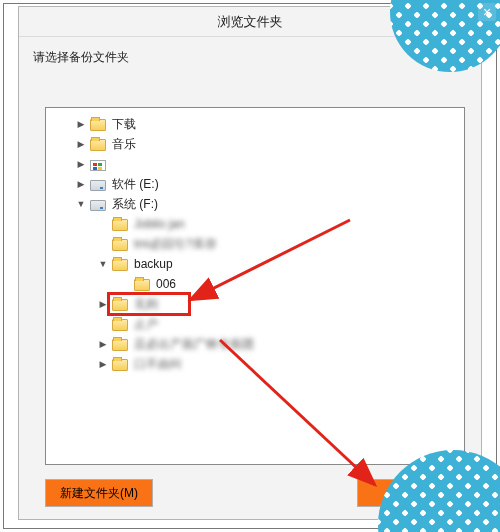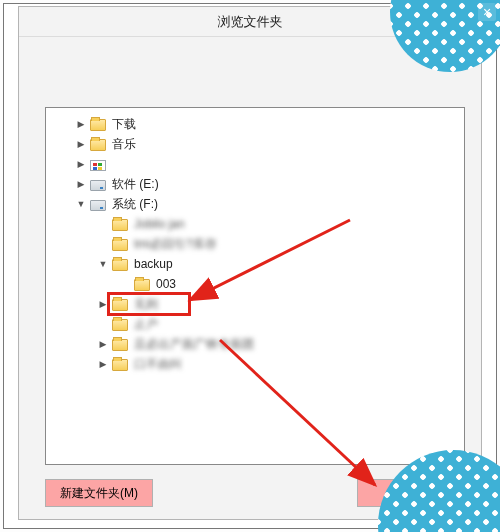--- a/index.html
+++ b/index.html
@@ -81,21 +81,21 @@
   .blur { filter: blur(2.6px); color:#555; }
   .hl-box {
     position:absolute; border:3px solid #e1231a; pointer-events:none;
   }
   .btnbar {
     position:absolute; left:26px; bottom:12px; width:420px;
     display:flex; justify-content:space-between;
   }
   .btn {
     height:28px; min-width:108px;
-    background:#fca5a5; border:1px solid #b0b0b0;
+    background:#f97316; border:1px solid #b0b0b0;
     font-size:12px; cursor:default;
     display:inline-flex; align-items:center; justify-content:center;
     padding:0 14px;
   }
   
   .dots {
     position:absolute; border-radius:50%;
     background:#3eb1d6;
     background-image: radial-gradient(#fff 2.5px, transparent 3px),
                       radial-gradient(#fff 2.5px, transparent 3px);
@@ -112,20 +112,21 @@
     z-index:20;
   }
 </style>
 </head>
 <body>
 
 <div class="frame"></div>
 
 <div class="dialog">
   <div class="title">浏览文件夹</div>
+  <div class="prompt">请选择备份文件夹</div>
 
   <div class="tree-wrap">
     <div class="tree" id="tree">
         <div class="node">
           <span class="spacer" style="width: 28px;"></span>
           <span class="tw">▶</span>
           <span class="icon folder"></span>
           <span class="lbl">下载</span>
         </div>
         <div class="node">
@@ -166,21 +167,21 @@
         <div class="node">
           <span class="spacer" style="width: 50px;"></span>
           <span class="tw">▼</span>
           <span class="icon folder"></span>
           <span class="lbl">backup</span>
         </div>
         <div class="node">
           <span class="spacer" style="width: 72px;"></span>
           <span class="tw"></span>
           <span class="icon folder"></span>
-          <span class="lbl">003</span>
+          <span class="lbl">006</span>
         </div>
         <div class="node">
           <span class="spacer" style="width: 50px;"></span>
           <span class="tw">▶</span>
           <span class="icon folder"></span>
           <span class="lbl blur">见则</span>
         </div>
         <div class="node">
           <span class="spacer" style="width: 50px;"></span>
           <span class="tw"></span>

